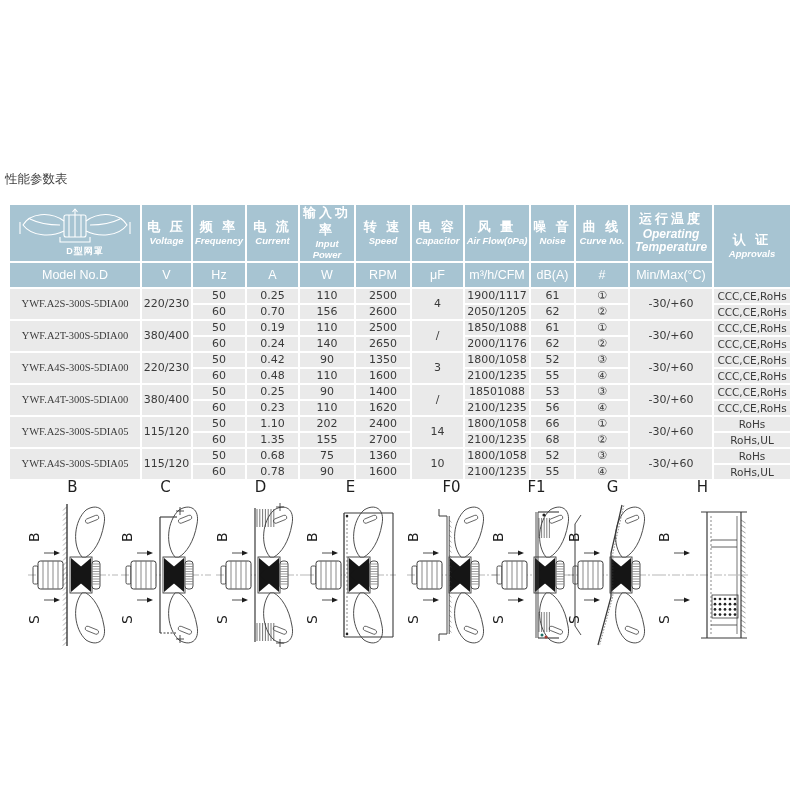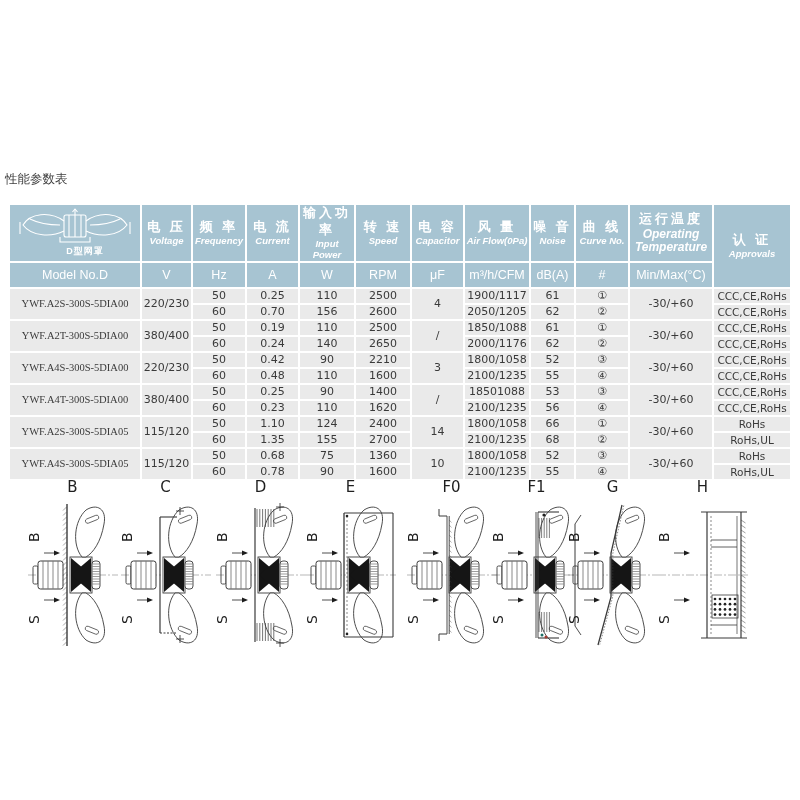--- a/index.html
+++ b/index.html
@@ -183,21 +183,21 @@
         <td>62</td>
         <td>②</td>
         <td class="appr-cell">CCC,CE,RoHs</td>
       </tr>
       <tr>
         <td class="model" rowspan="2">YWF.A4S-300S-5DIA00</td>
         <td rowspan="2">220/230</td>
         <td>50</td>
         <td>0.42</td>
         <td>90</td>
-        <td>2210</td>
+        <td>1350</td>
         <td rowspan="2">3</td>
         <td>1800/1058</td>
         <td>52</td>
         <td>③</td>
         <td rowspan="2">-30/+60</td>
         <td class="appr-cell">CCC,CE,RoHs</td>
       </tr>
       <tr>
         <td>60</td>
         <td>0.48</td>
@@ -230,21 +230,21 @@
         <td>2100/1235</td>
         <td>56</td>
         <td>④</td>
         <td class="appr-cell">CCC,CE,RoHs</td>
       </tr>
       <tr>
         <td class="model" rowspan="2">YWF.A2S-300S-5DIA05</td>
         <td rowspan="2">115/120</td>
         <td>50</td>
         <td>1.10</td>
-        <td>124</td>
+        <td>202</td>
         <td>2400</td>
         <td rowspan="2">14</td>
         <td>1800/1058</td>
         <td>66</td>
         <td>①</td>
         <td rowspan="2">-30/+60</td>
         <td class="appr-cell">RoHs</td>
       </tr>
       <tr>
         <td>60</td>

